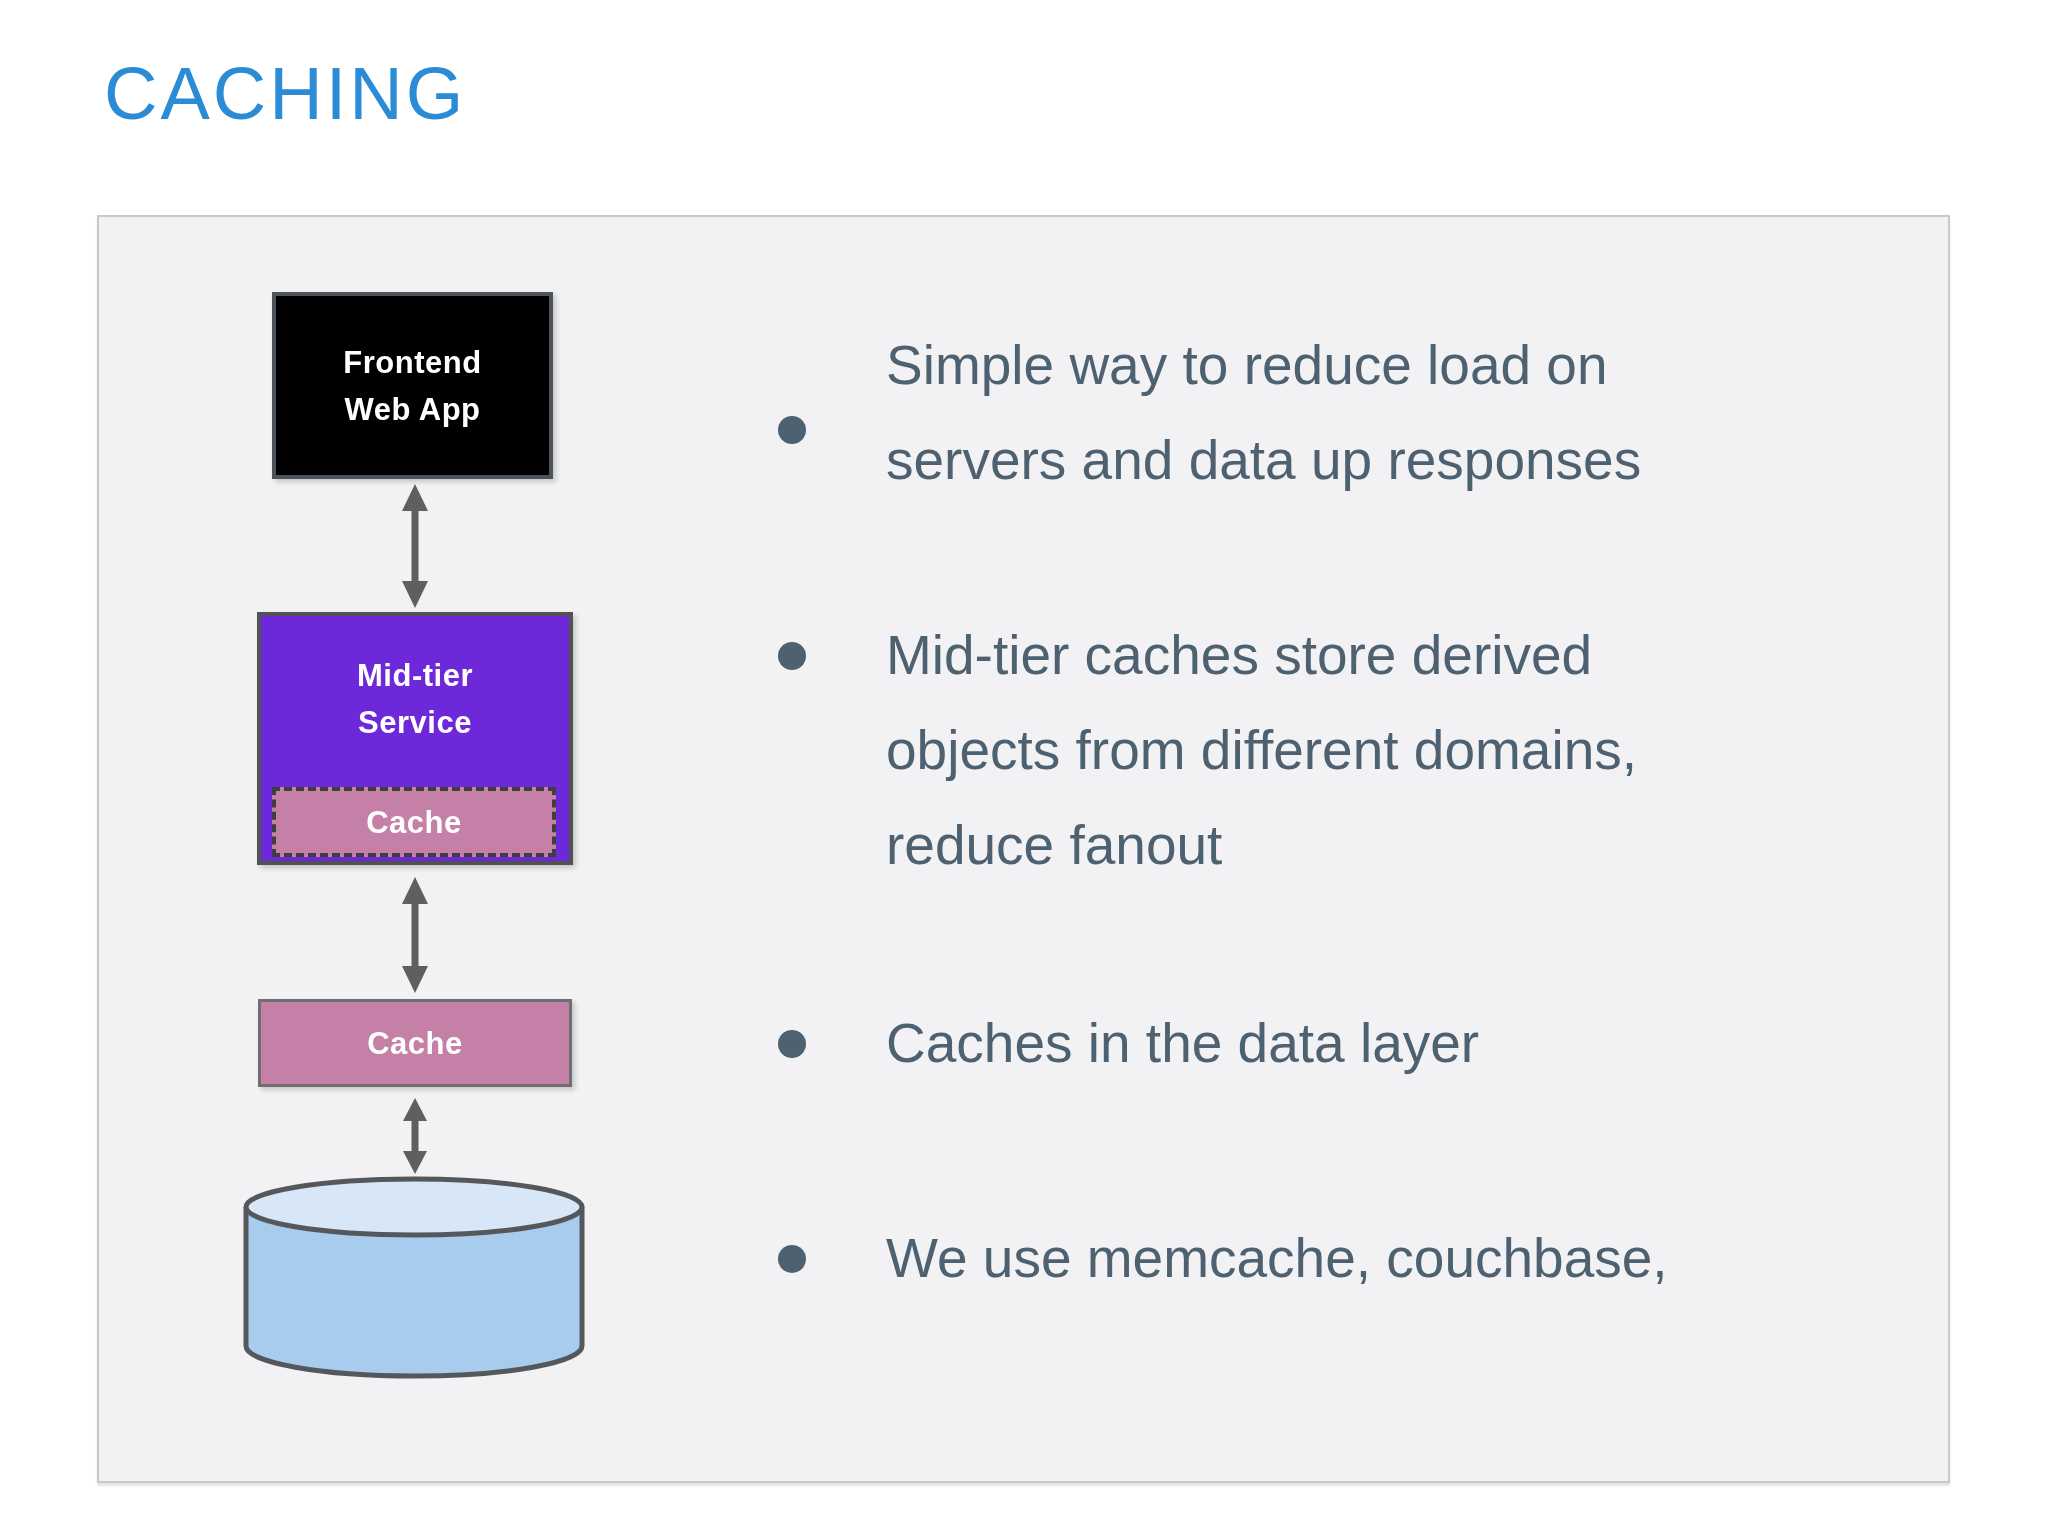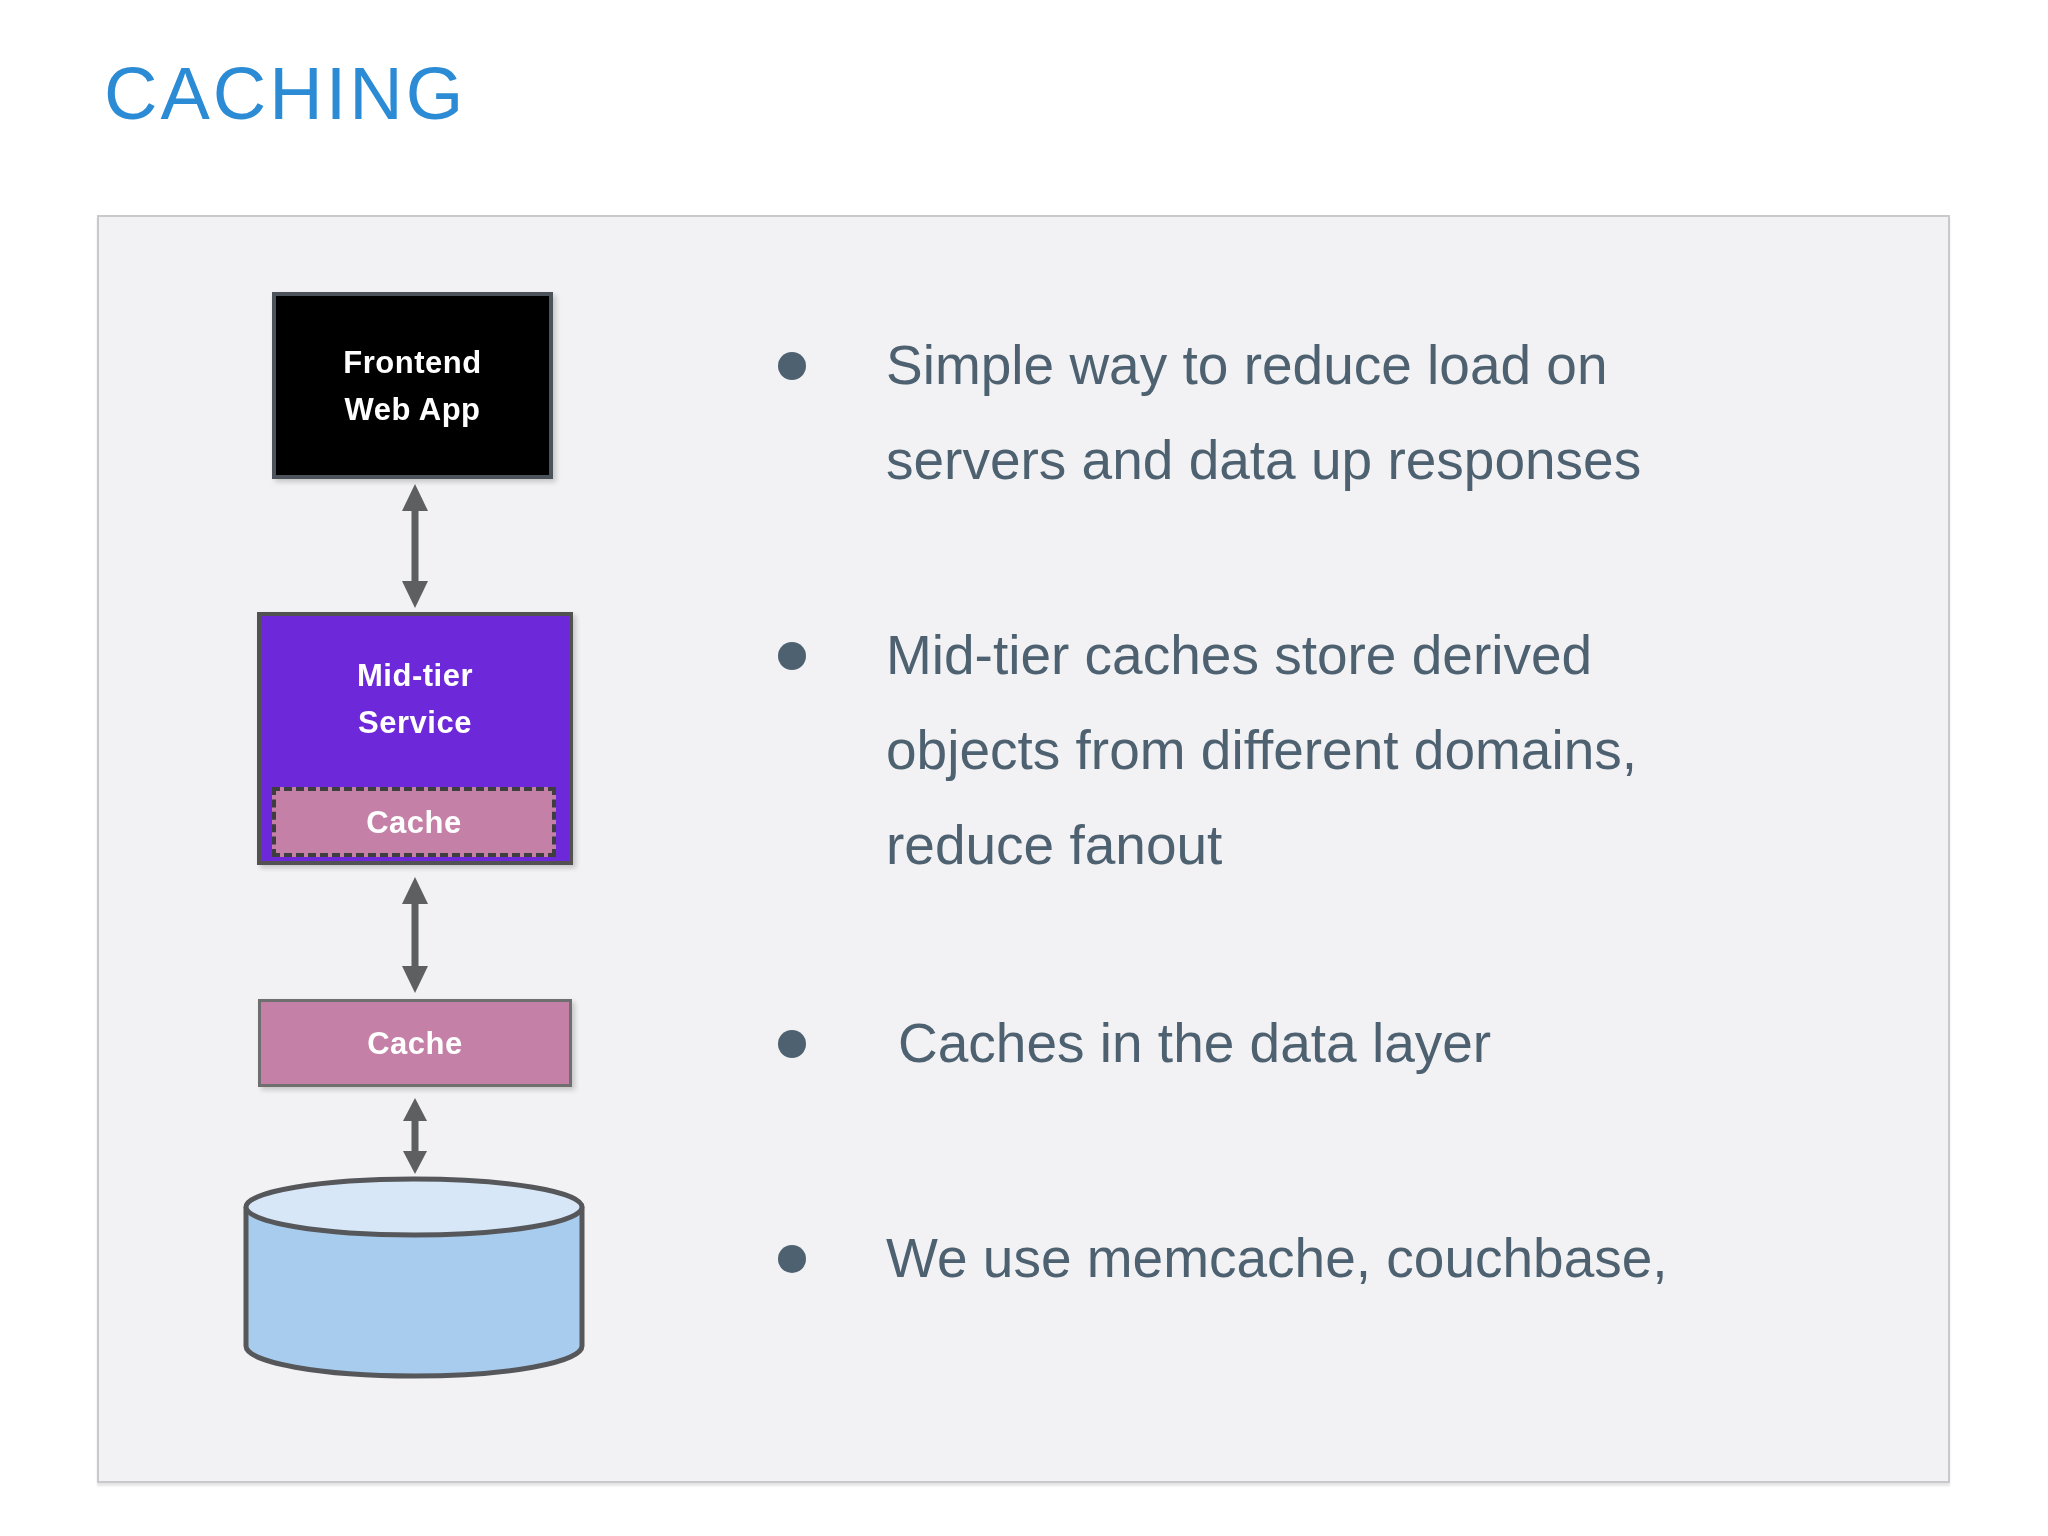--- a/index.html
+++ b/index.html
@@ -103,23 +103,23 @@
     background: #4d6170;
   }
   .bullet .lines {
     margin-left: 80px;
     color: #4d6170;
     font-size: 55px;
     line-height: 95px;
     font-weight: 400;
     white-space: nowrap;
   }
-  .b1 { top: 318px; }
+  .b1 { top: 318px; align-items: center; }
   .b2 { top: 608px; }
-  .b3 { top: 996px; gap: 12px; }
+  .b3 { top: 996px; }
   .b4 { top: 1211px; }
 </style>
 </head>
 <body>
 
 <div class="page">
 
   <div class="title">CACHING</div>
 
   <div class="panel"></div>

